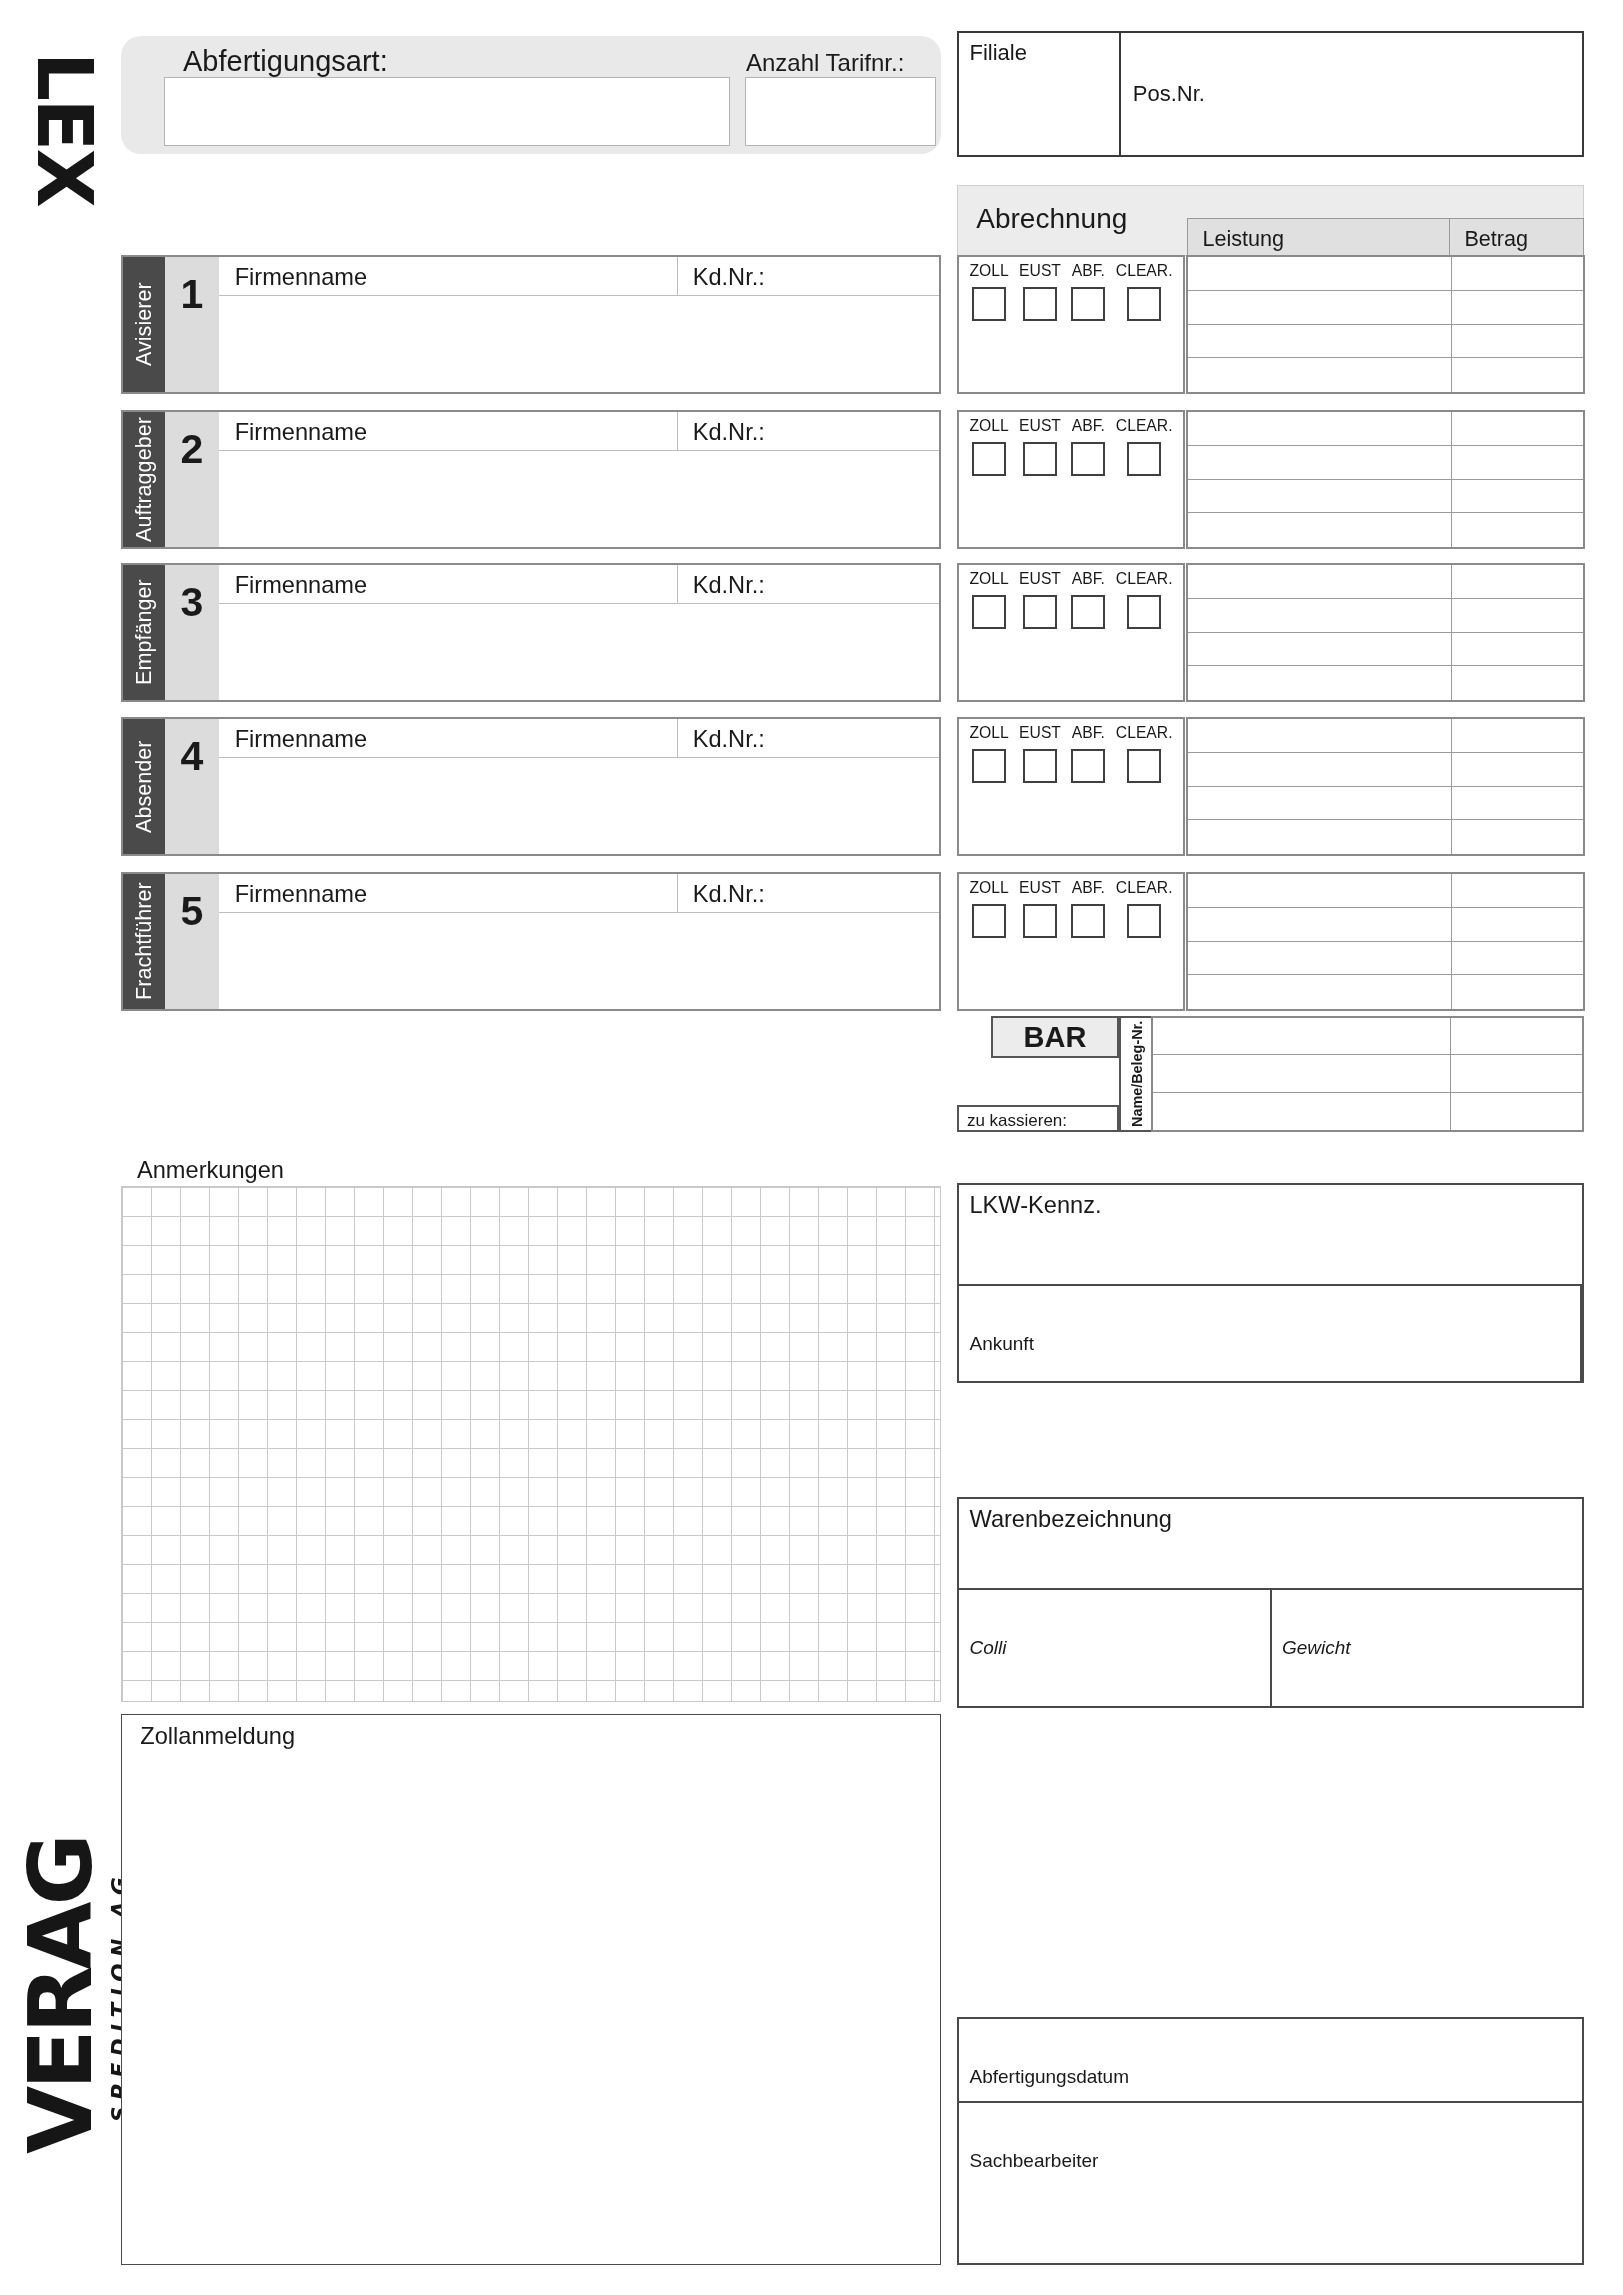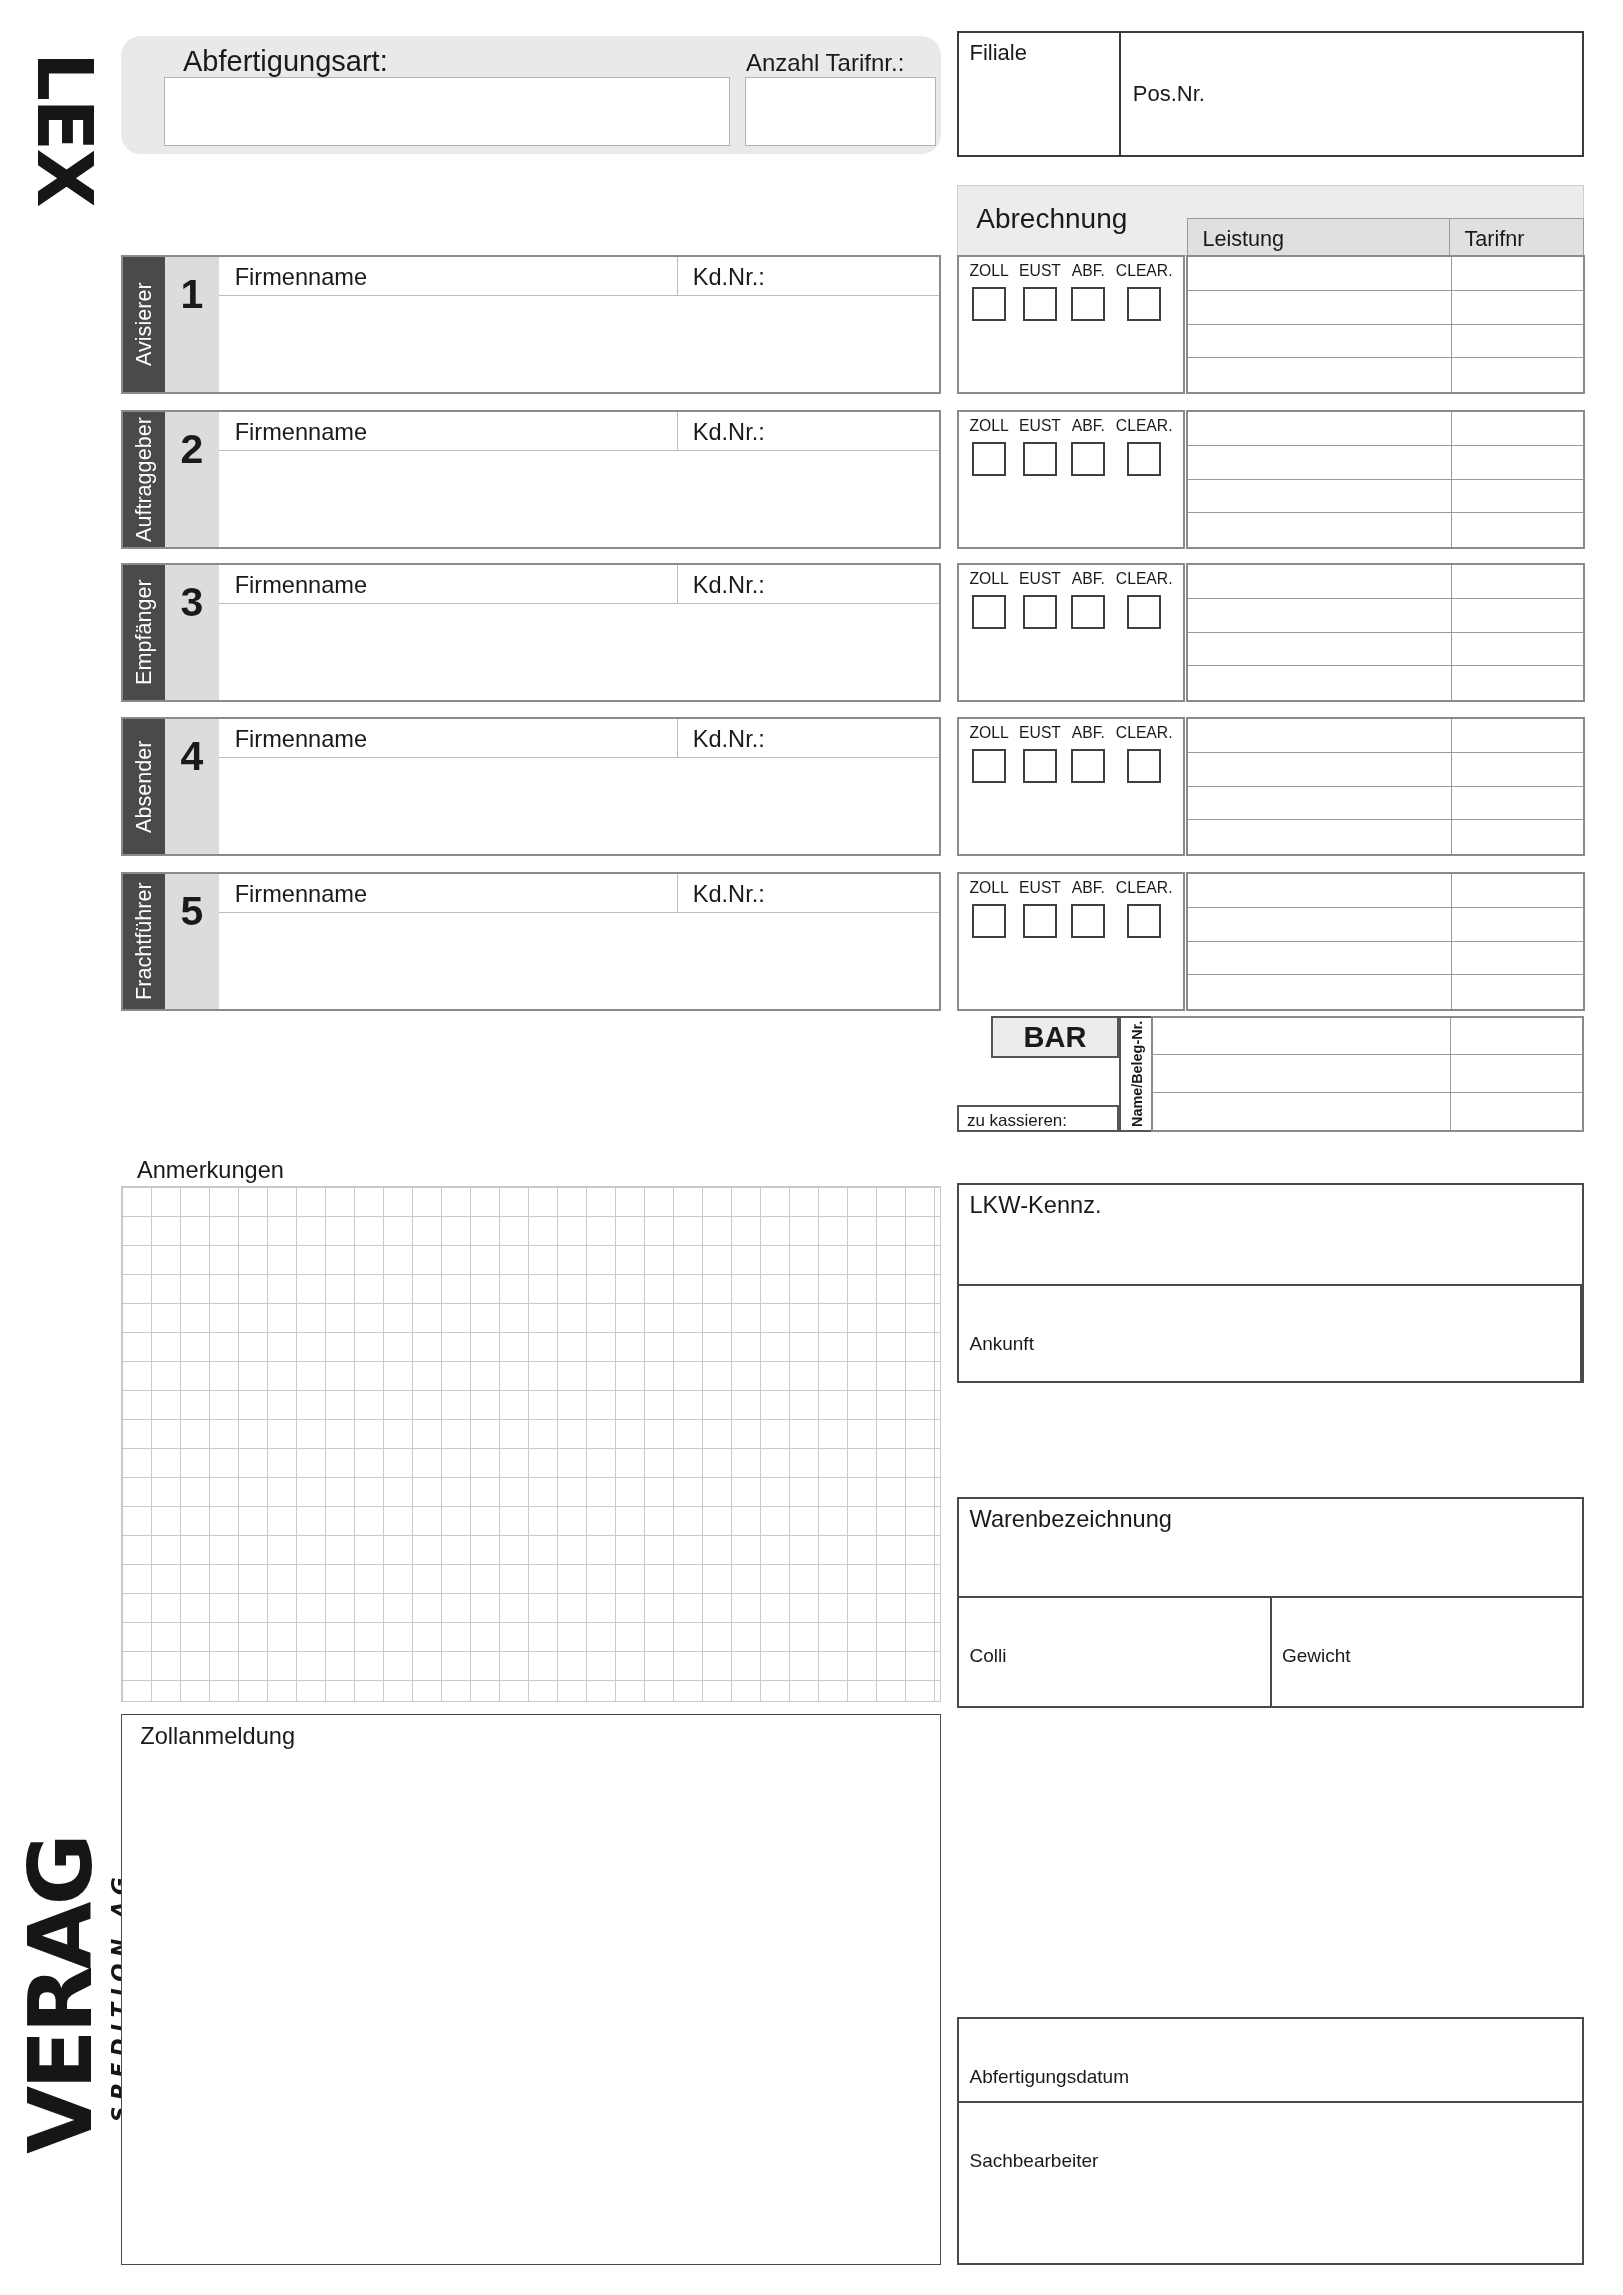--- a/index.html
+++ b/index.html
@@ -98,21 +98,21 @@
       linear-gradient(to bottom, #c9c9c9 0.7px, transparent 0.7px);
     background-size:29px 29px; }
 
   
   .rbox{ position:absolute; left:957px; width:627px; border:2px solid #4a4a4a; background:#fff; }
   .rbox-label{ position:absolute; left:10.5px; top:6.5px; font-size:23.6px; }
   .lkw-box{ top:1183px; height:200px; }
   .split-row{ position:absolute; left:0; right:0; bottom:0; border-top:2px solid #4a4a4a; display:flex; }
   .lkw-box .split-row{ top:99px; }
   .waren-box{ top:1497px; height:211px; }
-  .waren-box .split-row{ top:97px; }
+  .waren-box .split-row{ top:89px;font-style:italic; }
   .split-cell{ flex:1; position:relative; }
   .split-cell.first{ border-right:2px solid #4a4a4a; }
   .cell-label{ position:absolute; left:10.5px; top:6.5px; font-size:19px;margin-top:40px; }
 
   .zoll-box{ position:absolute; left:121px; top:1714px; width:820px; height:551px; border:1.3px solid #4a4a4a; background:#fff; }
   .zoll-label{ position:absolute; left:18.3px; top:7.9px; font-size:23.6px; }
 
   .datum-box{ top:2017px; height:248px; }
   .datum-cell{ position:relative; height:84px; border-bottom:2px solid #4a4a4a; }
   .sach-cell{ position:relative; height:160px; }
@@ -138,21 +138,21 @@
       <span>Filiale</span>
     </div>
     <div class="posnr-cell">
       <span>Pos.Nr.</span>
     </div>
   </div>
 
   <div class="ab-strip">
     <div class="ab-title">Abrechnung</div>
     <div class="ab-colhead leistung">Leistung</div>
-    <div class="ab-colhead betrag">Tarifnr</div>
+    <div class="ab-colhead betrag">Betrag</div>
   </div>
 
   <section class="party-row" style="top:255px">
     <div class="party-box">
       <div class="role-bar">Avisierer</div>
       <div class="num-col">1</div>
       <div class="fields">
         <div class="f-area firmen">
           <span class="f-label">Firmenname</span>
         </div>

